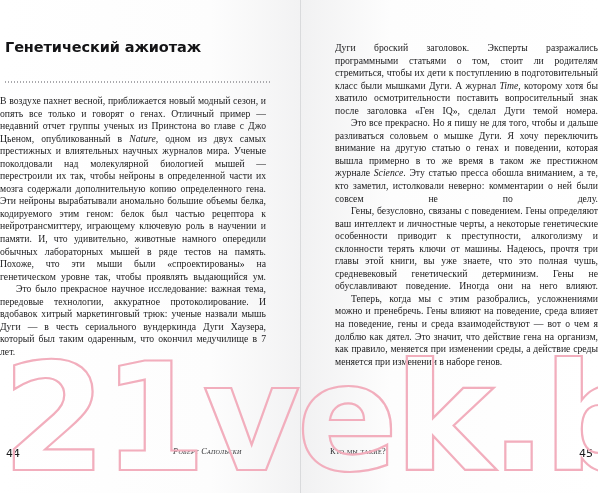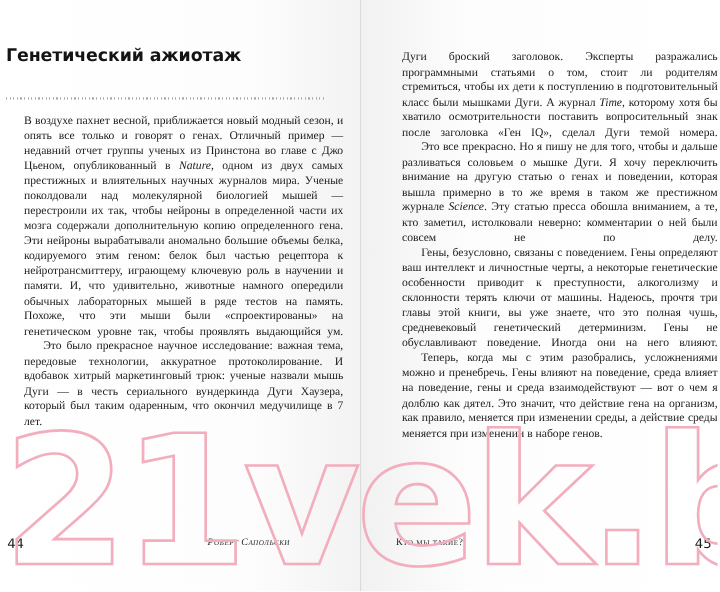--- a/index.html
+++ b/index.html
@@ -104,21 +104,21 @@
     position: absolute;
     font-size: 9.7px;
     line-height: 12.55px;
     color: #1b1b1d;
     text-align: justify;
     text-align-last: left;
     -webkit-hyphens: none;
     hyphens: none;
   }
   .left-col {
-    left: 20px;
+    left: 0;
     top: 95px;
     width: 266px;
   }
   .right-col {
     left: 35px;
     top: 42px;
     width: 263px;
   }
   .textcol p {
     margin: 0;

